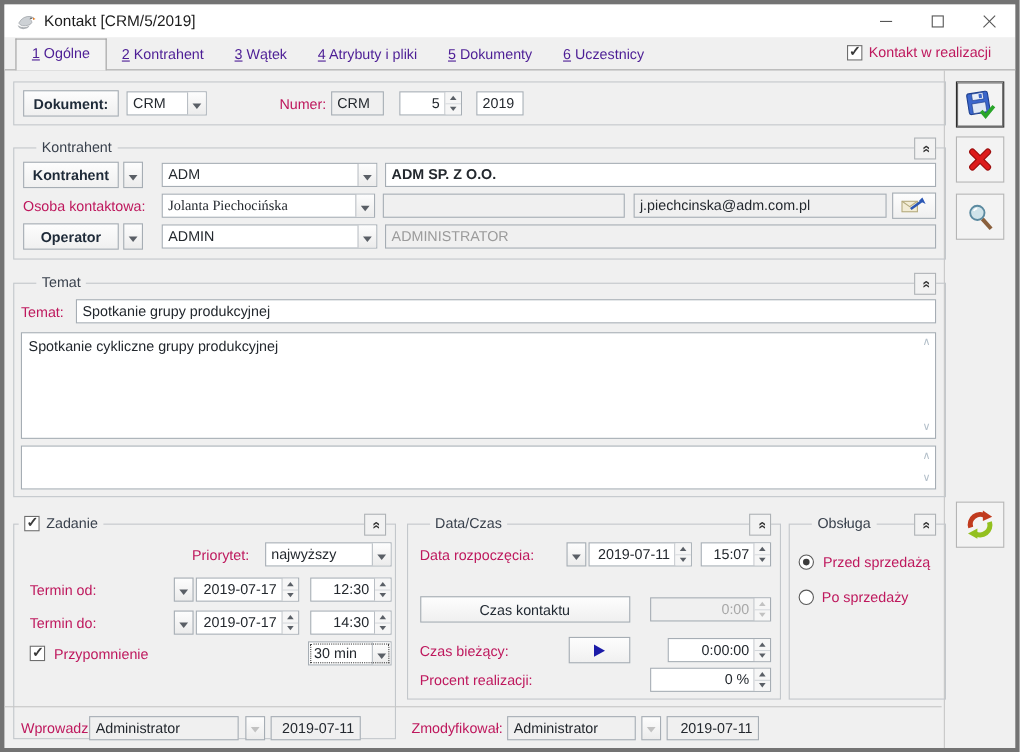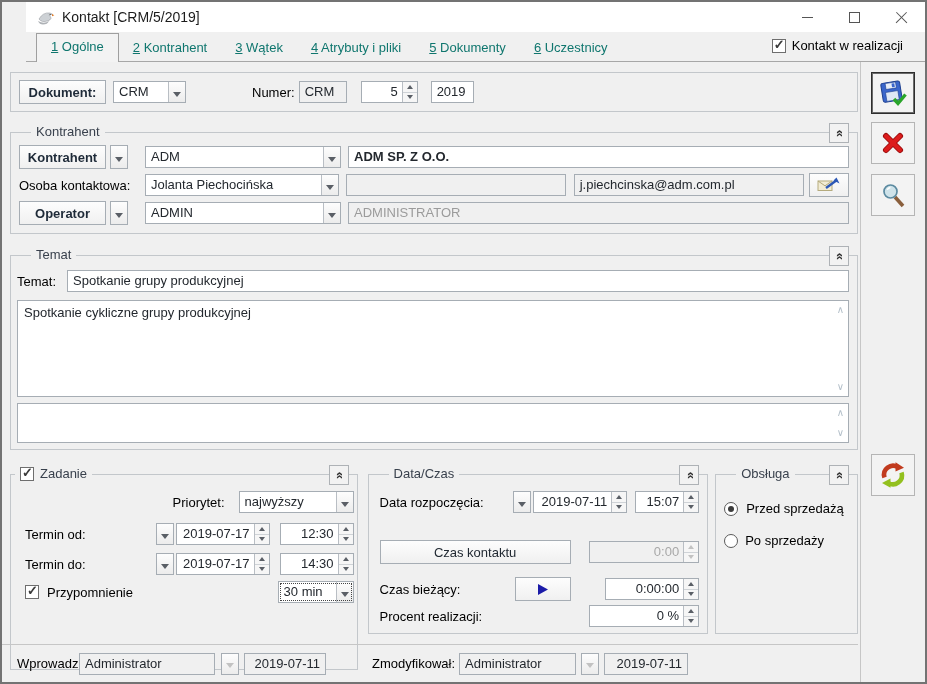--- a/index.html
+++ b/index.html
@@ -1,36 +1,36 @@
 <!DOCTYPE html>
 <html><head>
 <meta charset="utf-8">
 <style>
   * { box-sizing: border-box; margin: 0; padding: 0; }
   html,body { background:#d8d8d8; }
   body { font-family:"Liberation Sans", sans-serif; font-size:13px; color:#3a414b; }
 
-  .window { position:relative; width:927px; height:684px; border:2px solid #737373;
-            background:#f0f0f0; overflow:hidden;padding-left:24px; }
+  .window { position:relative; width:927px; height:684px; border:4px solid #737373;
+            background:#f0f0f0; overflow:hidden; }
 
   
   .titlebar { height:30px; background:#ffffff; display:flex; align-items:center; padding-left:9px; }
   .app-icon { width:20px; height:18px; margin-right:7px; }
   .title-text { font-size:14px; color:#1c1c1c; }
   .win-controls { margin-left:auto; display:flex; height:100%; }
   .win-btn { width:47px; height:100%; display:flex; align-items:center; justify-content:center; }
   .glyph-min { width:11px; height:1px; background:#555; display:block; }
   .glyph-max { width:11px; height:11px; border:1px solid #555; display:block; }
   .glyph-close { position:relative; width:13px; height:13px; display:block; }
   .glyph-close::before,.glyph-close::after{ content:""; position:absolute; left:-1px; top:6px; width:15px; height:1.4px; background:#555; }
   .glyph-close::before{ transform:rotate(45deg);} .glyph-close::after{ transform:rotate(-45deg);}
 
   
   .tabstrip { position:relative; height:30px; border-bottom:1px solid #a7a7a7; display:flex; align-items:flex-end; padding-left:10px; background:#f0f0f0; }
-  .tab { padding:5px 14px 6px 14px; color:#0f766e; cursor:default; white-space:nowrap;text-align:right; }
+  .tab { padding:5px 14px 6px 14px; color:#4c1d95; cursor:default; white-space:nowrap;text-align:right; }
   .tab .u { text-decoration:underline; }
   .tab.active { background:#f3f3f3; border:1px solid #9f9f9f; border-bottom:none; margin-bottom:-1px; padding-bottom:8px; }
   .realization { position:absolute; right:22px; top:6px; display:flex; align-items:center; gap:6px; }
 
   
   .checkbox { width:14px; height:14px; background:#fff; border:1px solid #6e6e6e; position:relative; flex:0 0 auto; }
   .checkbox.checked::after { content:"✓"; position:absolute; left:1px; top:-3px; font-size:13px; font-weight:bold; color:#3a3a3a; }
   .radio { width:14px; height:14px; border:1px solid #5a5a5a; border-radius:50%; background:#fff; position:relative; flex:0 0 auto; }
   .radio.checked::after { content:""; position:absolute; left:3px; top:3px; width:6px; height:6px; border-radius:50%; background:#3c3c3c; }
 
@@ -80,21 +80,21 @@
   .lead { width:126px; display:flex; align-items:center; flex:0 0 auto; }
 
   .textbox { position:relative; border:1px solid #a6adb4; background:#fff; padding:4px 20px 4px 6px; color:#23282e; overflow:hidden; }
   .sc-up,.sc-dn { position:absolute; right:4px; font-size:10px; color:#b3bfc9; line-height:1; }
   .sc-up { top:4px; } .sc-dn { bottom:4px; }
 
   .groups-row { display:flex; margin-top:24px; }
 
   .footer { position:absolute; left:0; right:67px; bottom:0; height:38px; border-top:1px solid #c6c6c6; display:flex; align-items:center; padding-left:15px; }
 
-  .lbl { white-space:nowrap; color:#000000; }
+  .lbl { white-space:nowrap; color:#be185d; }
 </style>
 </head>
 <body>
 
 <div class="window">
 
   <div class="titlebar">
     <svg class="app-icon" viewBox="0 0 20 18">
       <path d="M3 13 q6 3.5 11 0 q-1.5 3.5 -6 3.5 q-3.5 0 -5 -3.5z" fill="#aeb2b6"></path>
       <path d="M4 11 q4 -7 11 -6 l2.4 1.2 -3.4 1 q4.5 3.5 -1 5.6 q-6.5 2.2 -9 -1.8z" fill="#cdd1d5" stroke="#8a8f94" stroke-width="0.5"></path>
@@ -218,21 +218,21 @@
             <span class="combo-text">ADM</span>
             <span class="combo-arrow">
                 <span class="tri-down"></span>
               </span>
           </div>
           <div class="field" style="flex:1; margin-left:7px;font-weight:bold;"><span>ADM SP. Z O.O.</span></div>
         </div>
 
         <div class="row" style="margin-top:4px;">
           <span class="lead lbl">Osoba kontaktowa:</span>
-          <div class="combo" style="width:196px;">
+          <div class="combo" style="width:196px;font-family:Liberation Serif, serif;">
             <span class="combo-text">Jolanta Piechocińska</span>
             <span class="combo-arrow">
                 <span class="tri-down"></span>
               </span>
           </div>
           <div class="field gray" style="width:222px; margin-left:7px;"><span></span></div>
           <div class="field gray" style="width:233px; margin-left:8px;"><span>j.piechcinska@adm.com.pl</span></div>
           <div class="btn" style="width:40px; margin-left:5px; height:24px;">
             <svg width="24" height="20" viewBox="0 0 24 20">
               <rect x="1" y="6" width="14" height="9.5" fill="#f2ecd4" stroke="#b5ab7e"></rect>

